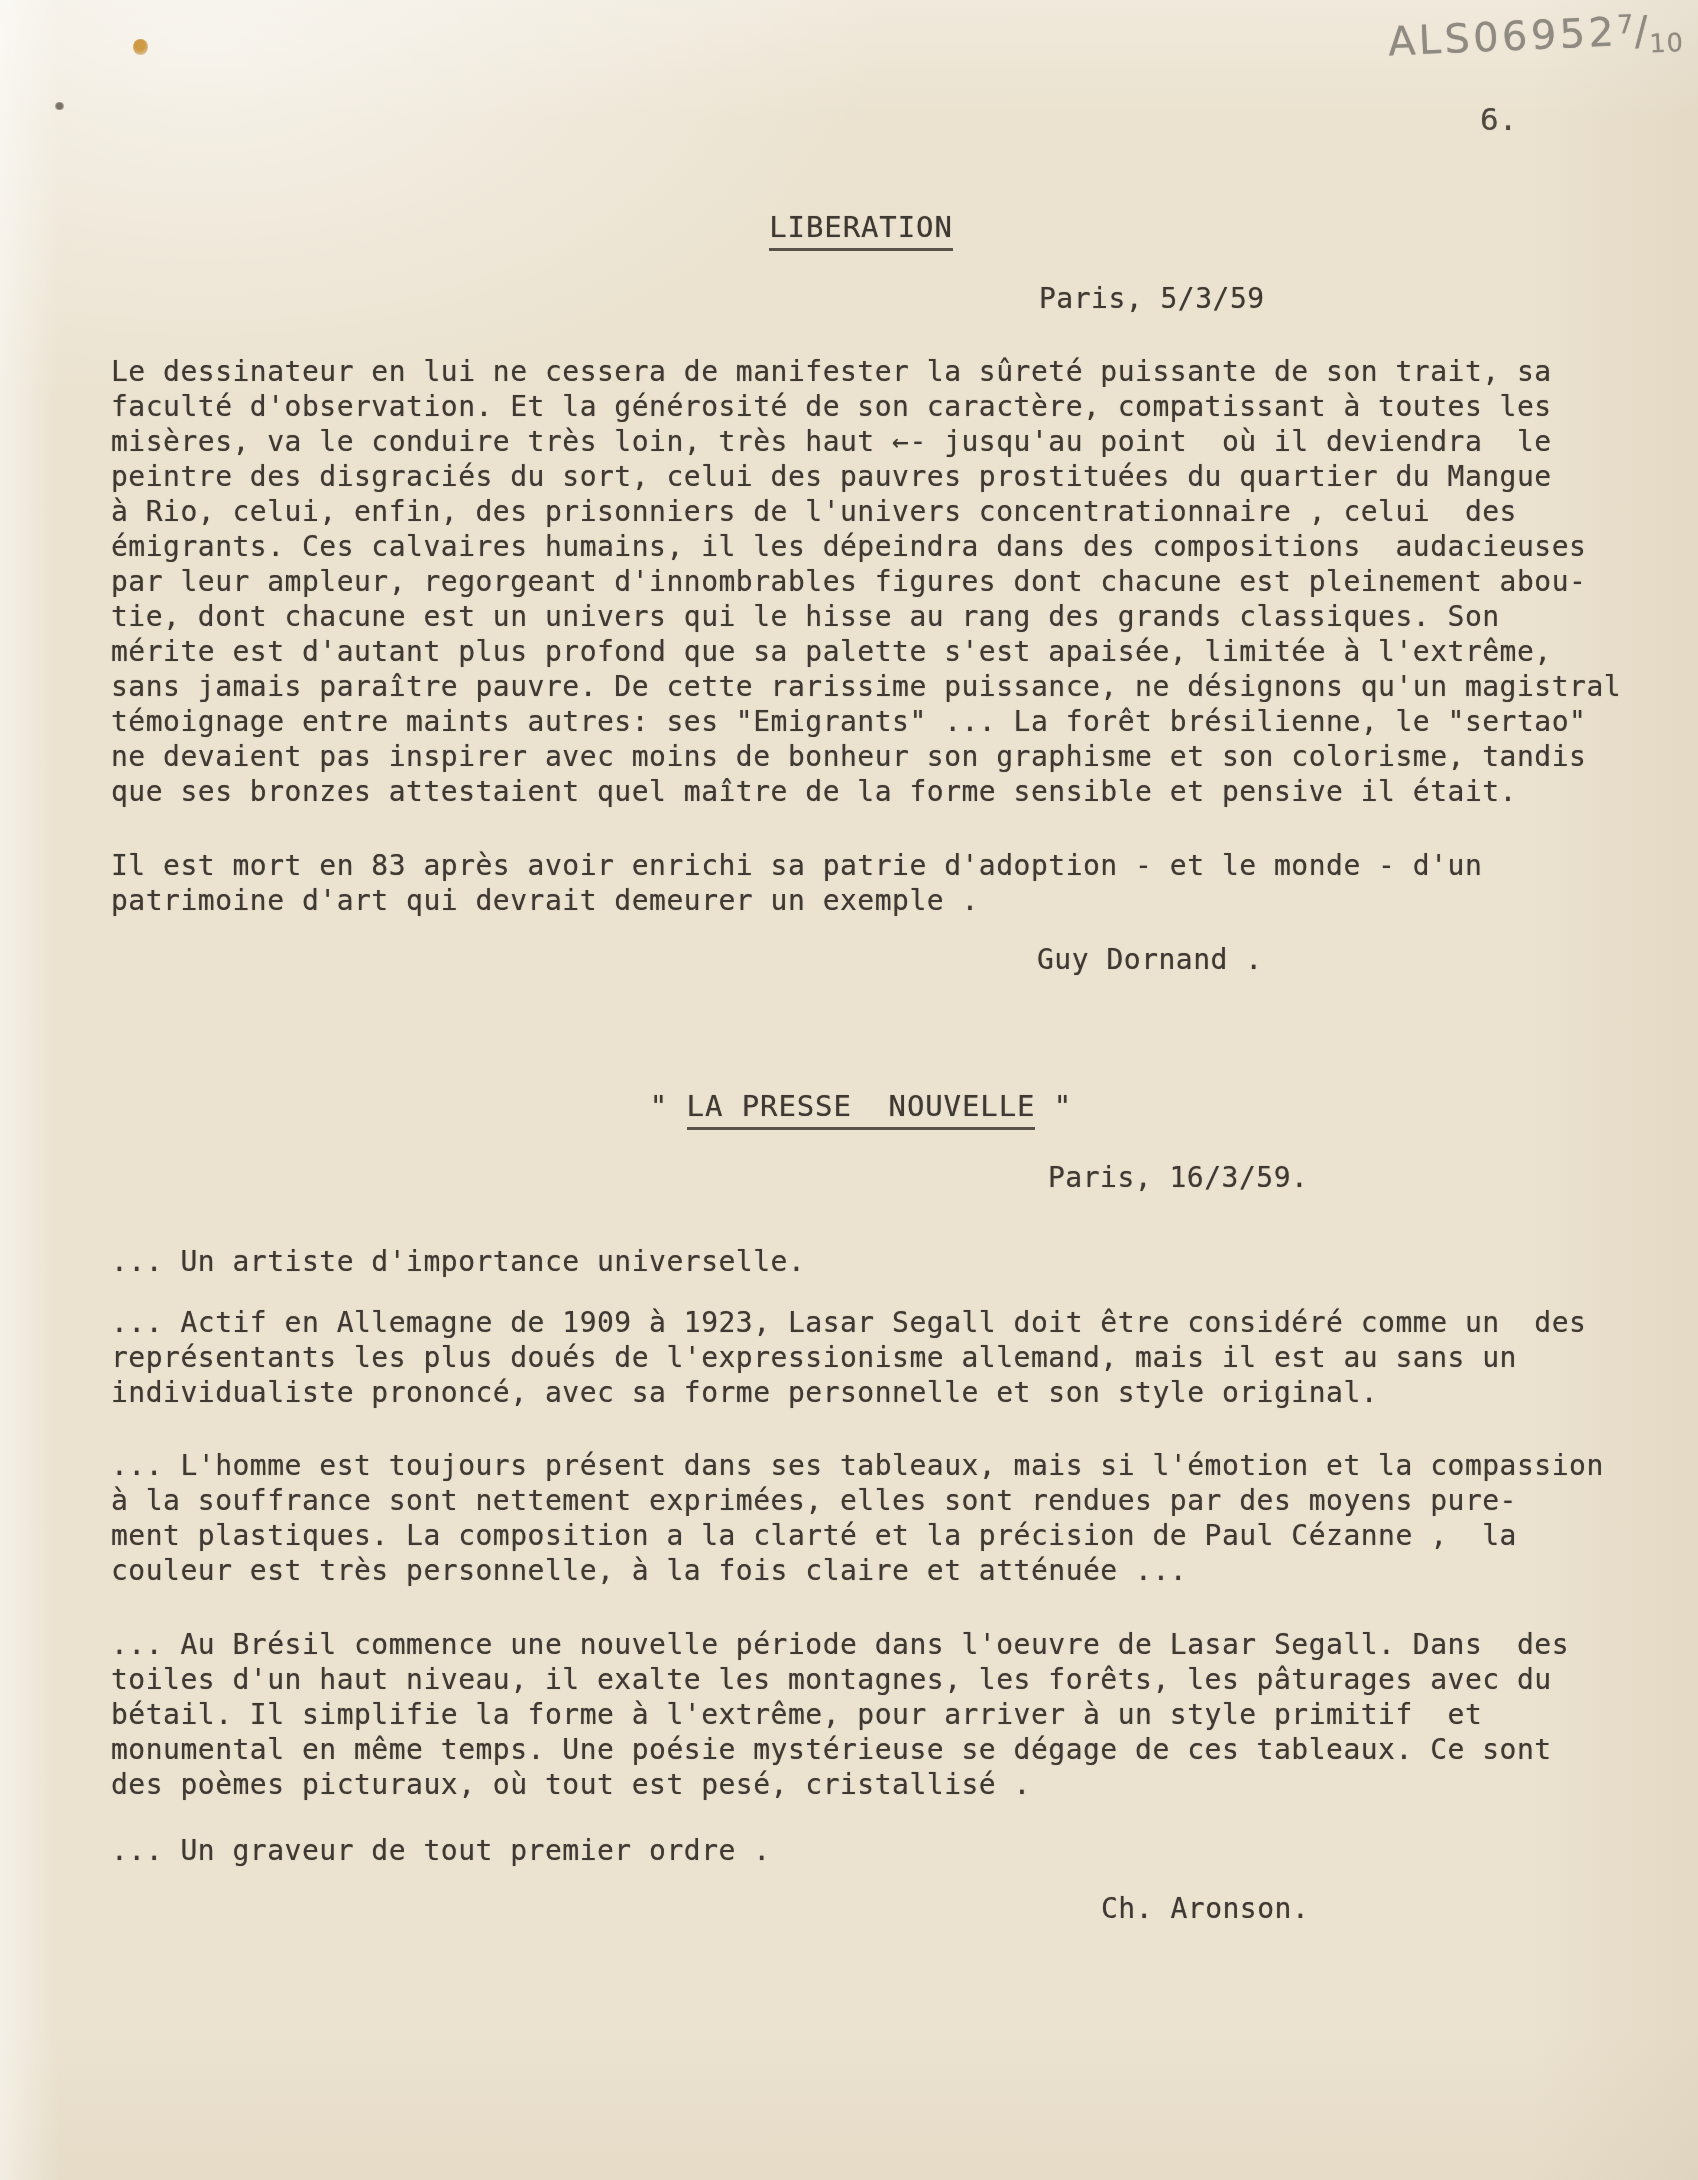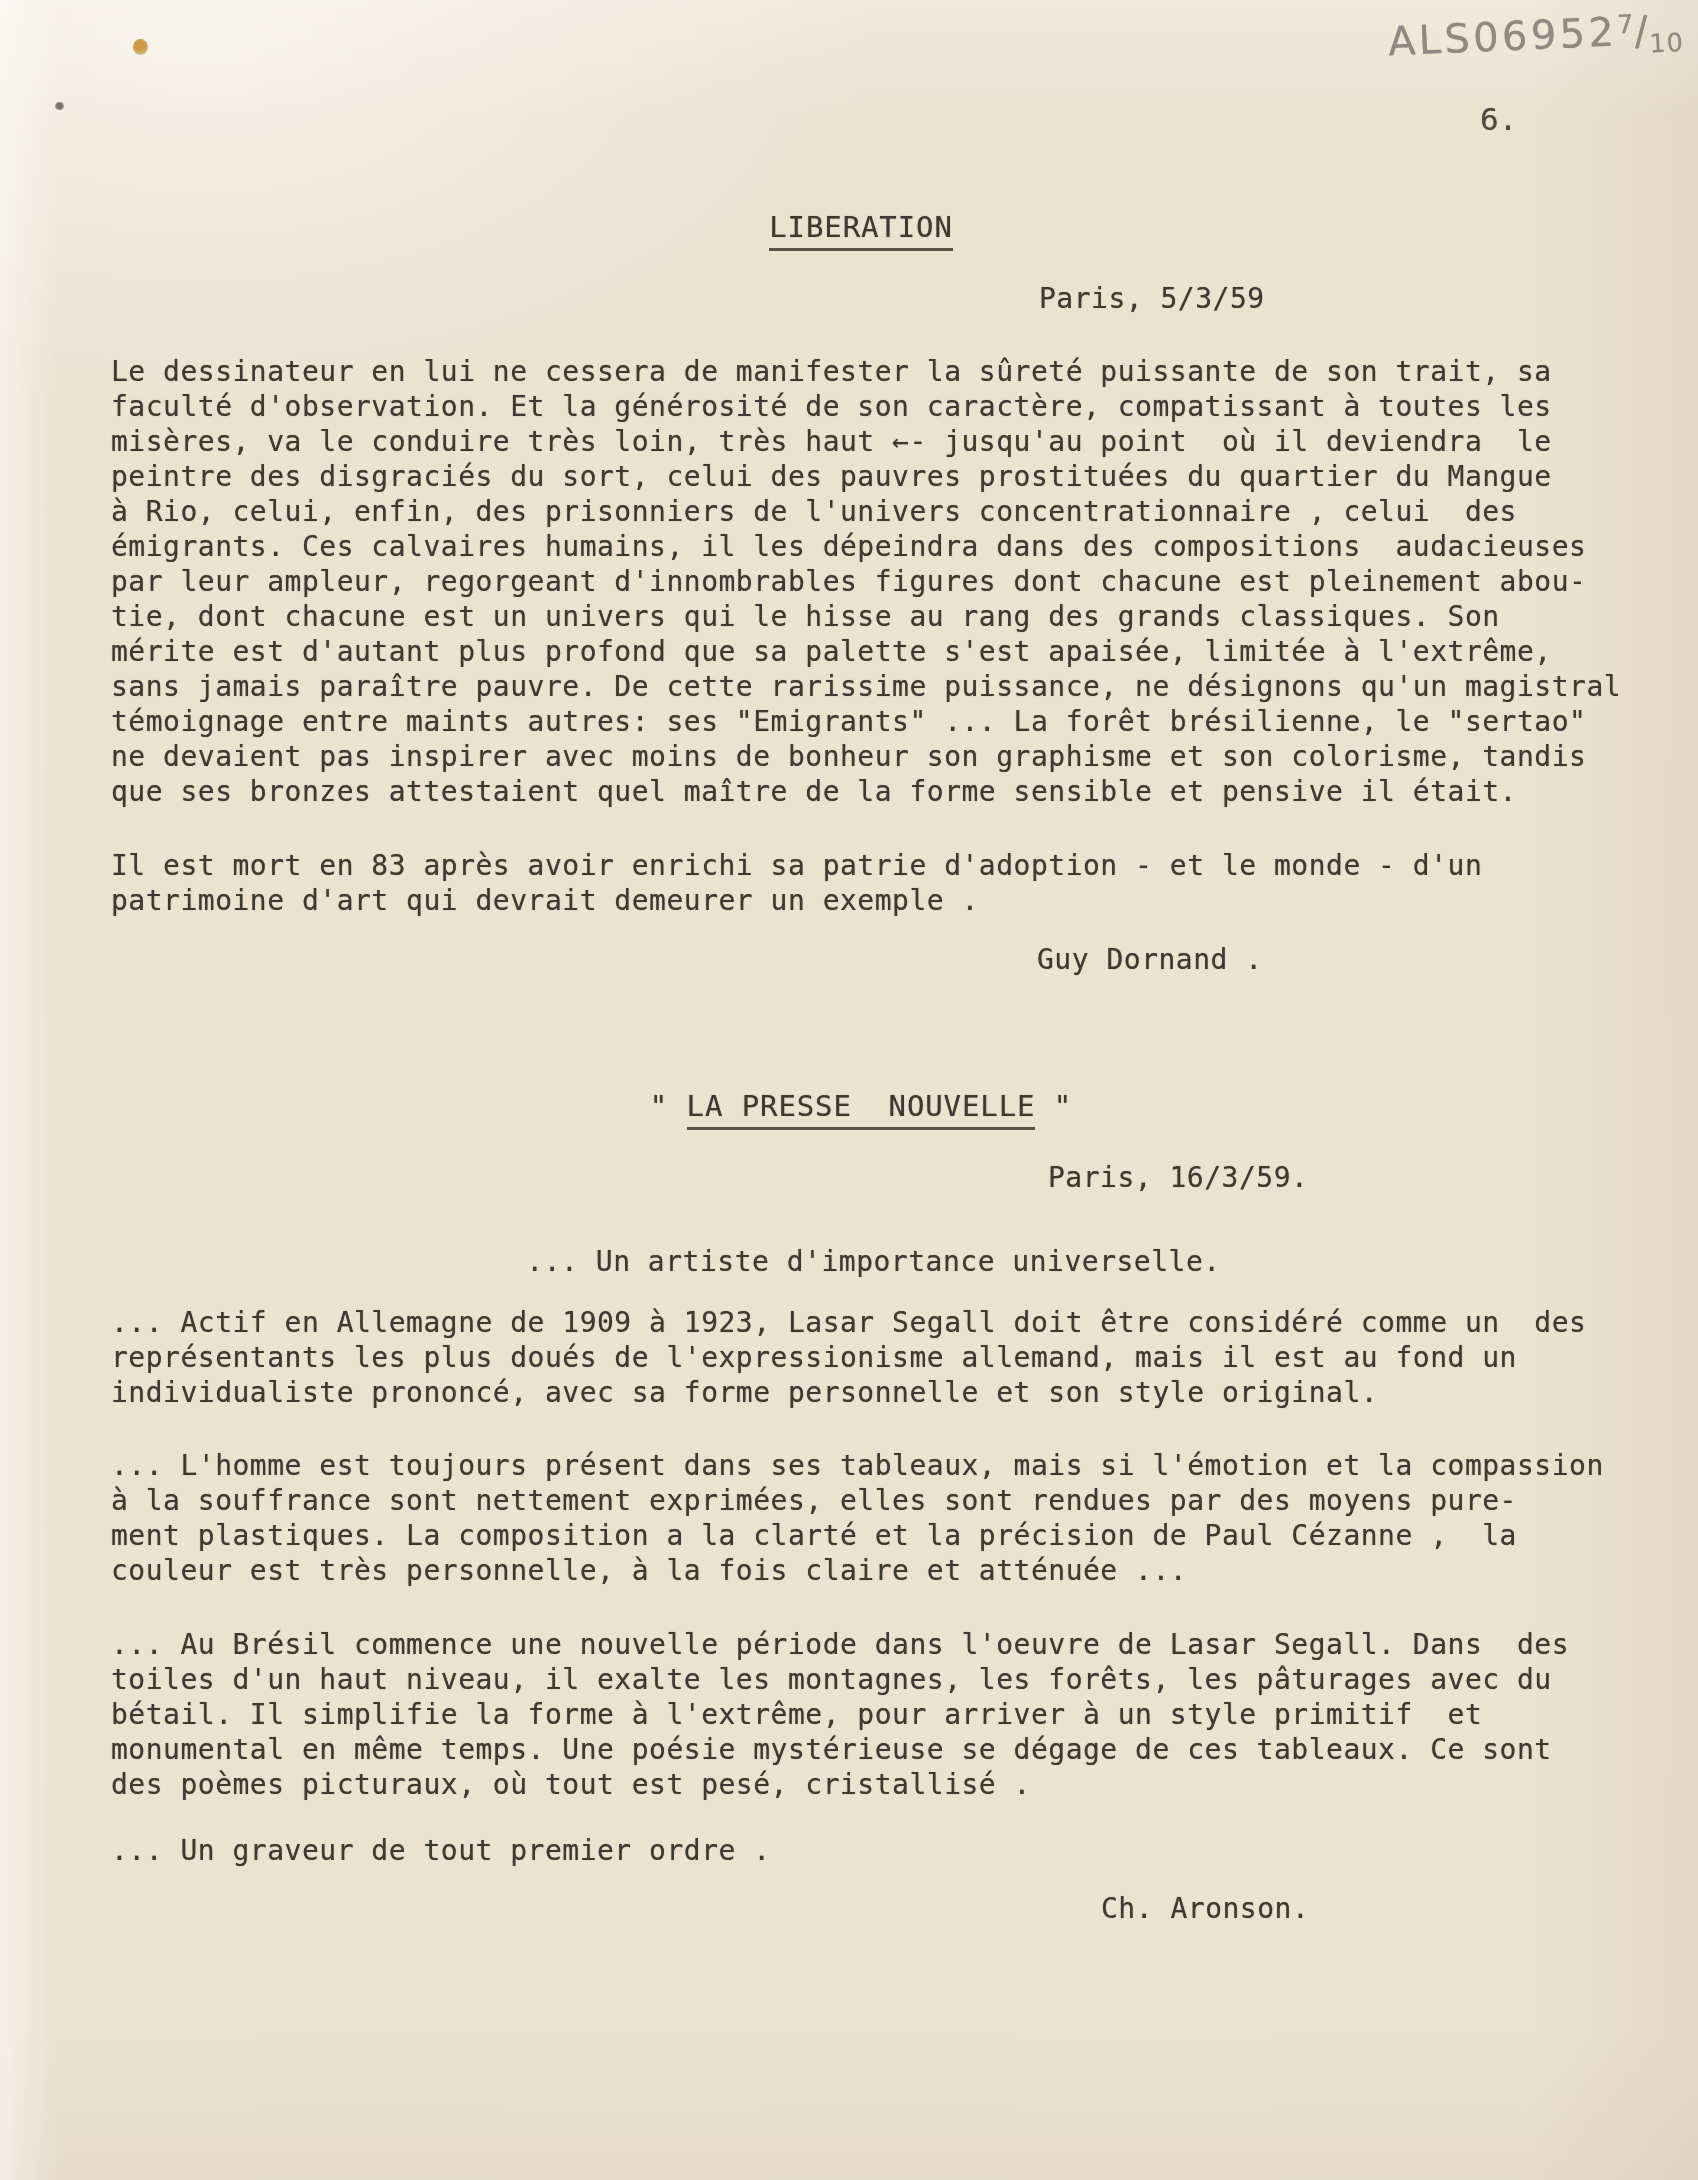--- a/index.html
+++ b/index.html
@@ -42,21 +42,21 @@
   .catalog sup{font-size:25.6px;vertical-align:12px;}
   .catalog sub{font-size:25.6px;vertical-align:-8.5px;}
   .speck{position:absolute;border-radius:50%;}
   .speck-orange{left:133px;top:39px;width:14.5px;height:16px;background:radial-gradient(circle at 45% 40%, #cf9a43 0 40%, rgba(190,140,60,.55) 70%, rgba(190,140,60,0) 100%);}
   .speck-dark{left:55px;top:102px;width:8.5px;height:7.7px;background:radial-gradient(circle, rgba(80,72,60,.75) 0 45%, rgba(80,72,60,0) 100%);}
   
   .p1{top:354px;}  .p2{top:848px;}
   .sig1{left:1037px;top:942px;}
   .t1{top:210px;}  .d1{left:1039px;top:281px;}
   .t2{top:1089px;} .d2{left:1048px;top:1160px;}
-  .p3{top:1244px;text-align:center;} .p4{top:1305px;} .p5{top:1448px;} .p6{top:1627px;} .p7{top:1833px;}
+  .p3{top:1244px;} .p4{top:1305px;} .p5{top:1448px;} .p6{top:1627px;} .p7{top:1833px;}
   .sig2{left:1101px;top:1891px;}
 </style>
 </head>
 <body>
 
 <div class="page">
 
   <div class="speck speck-orange"></div>
   <div class="speck speck-dark"></div>
 
@@ -92,21 +92,21 @@
 
   <div class="title t2"><span>" </span><span class="underlined">LA PRESSE  NOUVELLE</span><span> "</span></div>
 
   <div class="dateline d2 type">Paris, 16/3/59.</div>
 
   <div class="para p3 type">
       <div class="line">... Un artiste d'importance universelle.</div>
     </div>
   <div class="para p4 type">
       <div class="line">... Actif en Allemagne de 1909 à 1923, Lasar Segall doit être considéré comme un  des</div>
-      <div class="line">représentants les plus doués de l'expressionisme allemand, mais il est au fond un</div>
+      <div class="line">représentants les plus doués de l'expressionisme allemand, mais il est au sans un</div>
       <div class="line">individualiste prononcé, avec sa forme personnelle et son style original.</div>
     </div>
   <div class="para p5 type">
       <div class="line">... L'homme est toujours présent dans ses tableaux, mais si l'émotion et la compassion</div>
       <div class="line">à la souffrance sont nettement exprimées, elles sont rendues par des moyens pure-</div>
       <div class="line">ment plastiques. La composition a la clarté et la précision de Paul Cézanne ,  la</div>
       <div class="line">couleur est très personnelle, à la fois claire et atténuée ...</div>
     </div>
   <div class="para p6 type">
       <div class="line">... Au Brésil commence une nouvelle période dans l'oeuvre de Lasar Segall. Dans  des</div>

